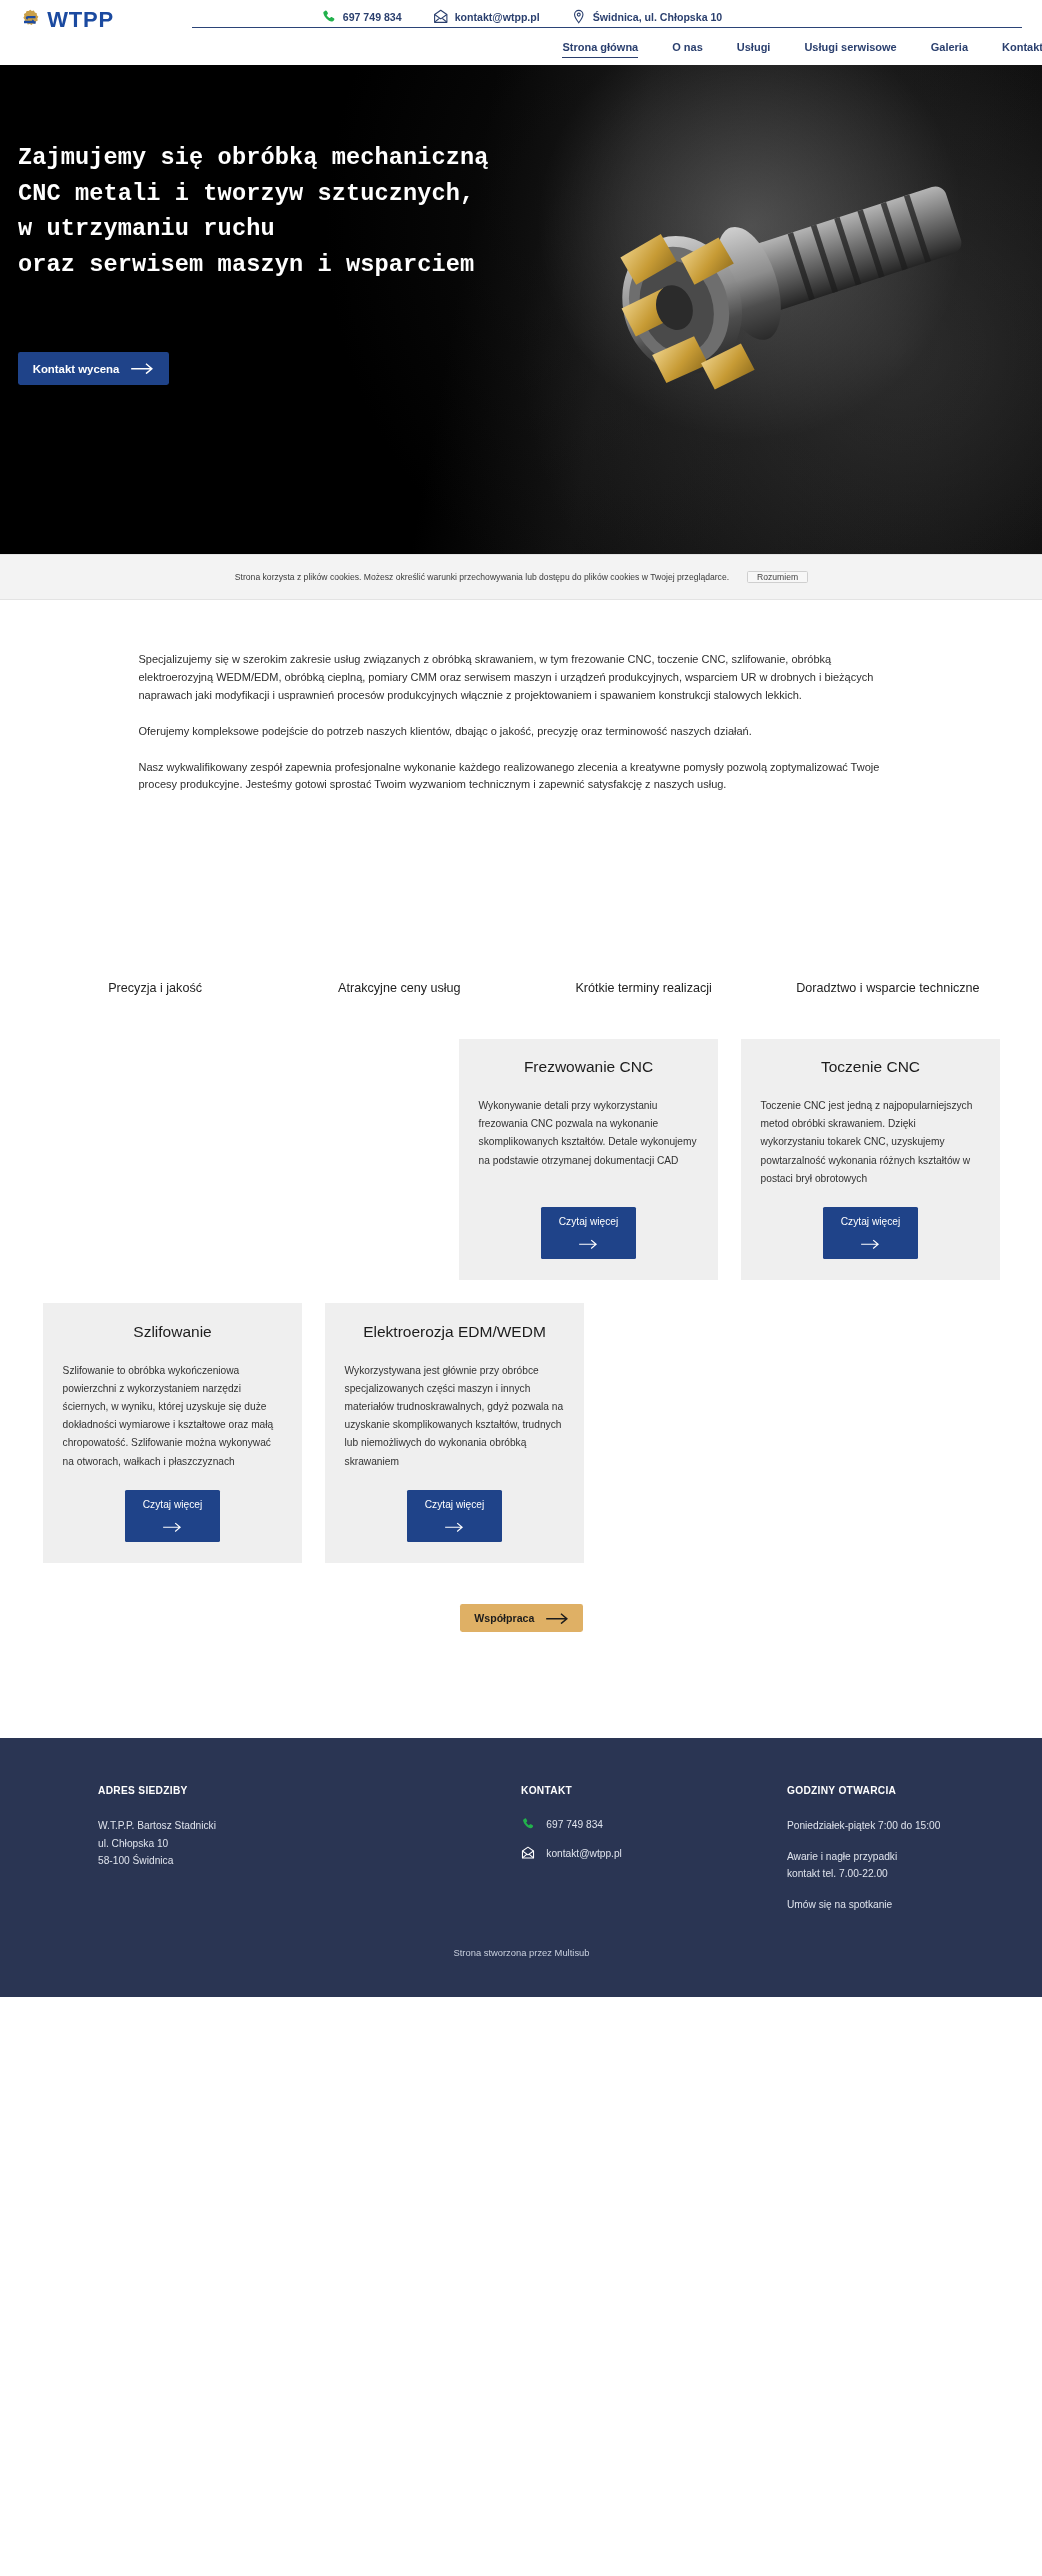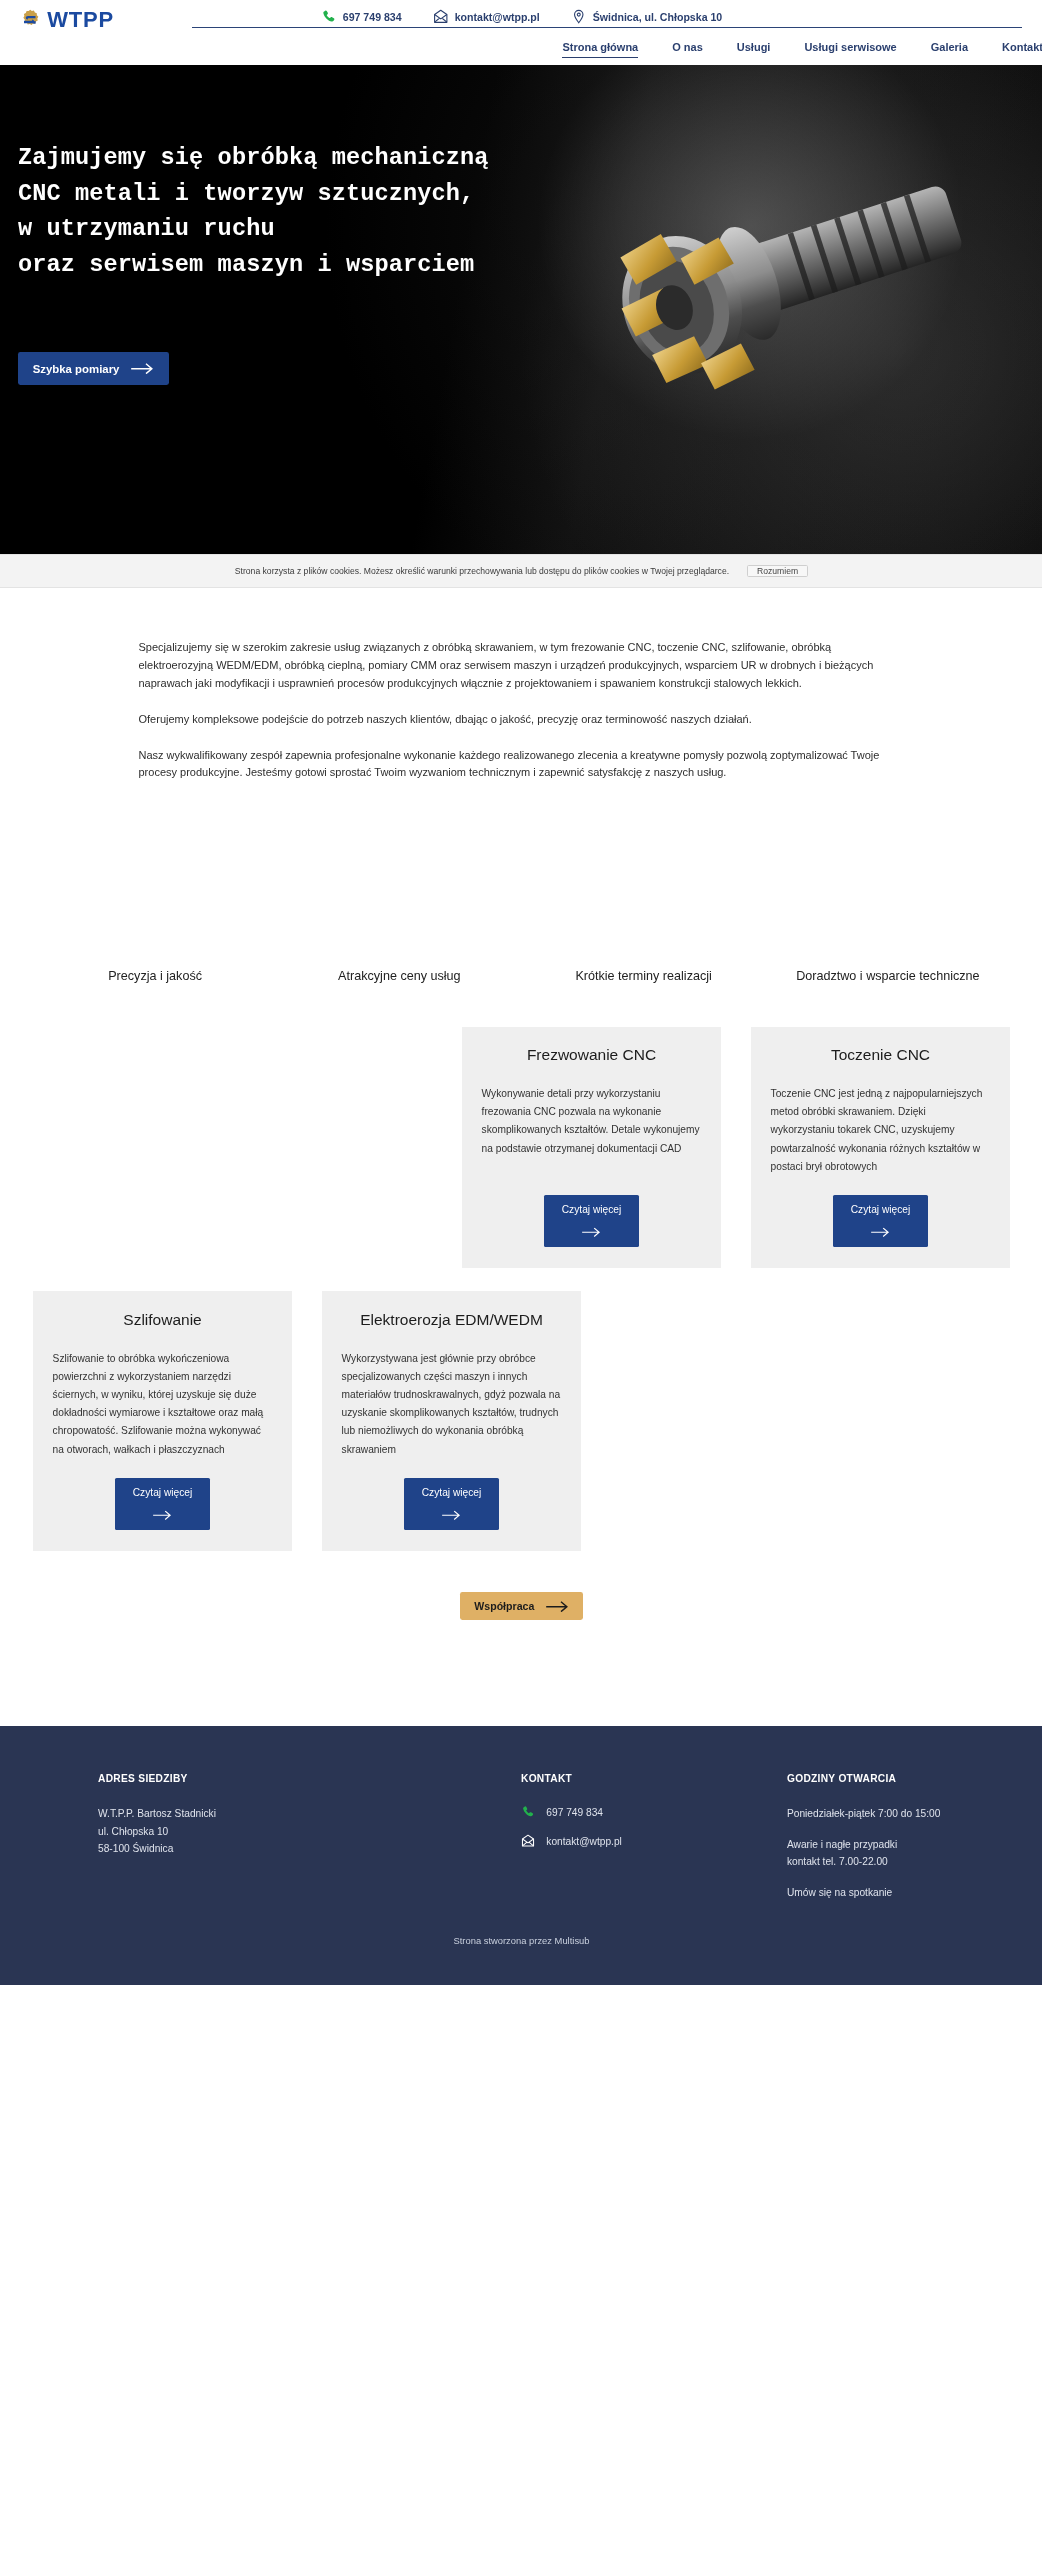--- a/index.html
+++ b/index.html
@@ -129,21 +129,21 @@
     color: #ffffff;
     font-size: 11.4px;
     font-weight: 700;
     padding: 10.6px 14.7px;
     border-radius: 2.4px;
   }
   .btn .arrow { width: 23px; height: 11.4px; display: block; }
 
   
   .cookie-bar {
-    height: 34px;
+    height: 46px;
     background: #f3f3f3;
     border-top: 0.8px solid #e3e3e3;
     border-bottom: 0.8px solid #e3e3e3;
     display: flex;
     align-items: center;
     justify-content: center;
     gap: 18px;
   }
   .cookie-text { font-size: 8.6px; color: #3b3b3b; }
   .cookie-btn {
@@ -185,22 +185,22 @@
   .feature-title {
     font-size: 12.6px;
     color: #222222;
     font-weight: 400;
     line-height: 1.45;
   }
 
   
   .cards-row {
     display: flex;
-    padding: 0 33px;
-    gap: 30px;
+    padding: 0 43px;
+    gap: 23px;
   }
   .cards-row.row1 { margin-top: 41px; justify-content: flex-end; }
   .cards-row.row2 { margin-top: 23px; justify-content: flex-start; }
   .card {
     width: 259px;
     background: #efefef;
     padding: 19.6px 19.6px 21px 19.6px;
     display: flex;
     flex-direction: column;
   }
@@ -392,21 +392,21 @@
     </svg>
   </div>
   <div class="hero-inner">
     <h1 class="hero-title">
       <span class="ln">Zajmujemy się obróbką mechaniczną</span>
       <span class="ln">CNC metali i tworzyw sztucznych,</span>
       <span class="ln">w utrzymaniu ruchu</span>
       <span class="ln">oraz serwisem maszyn i wsparciem</span>
     </h1>
     <button class="btn btn-primary">
-      <span>Szybka pomiary</span>
+      <span>Kontakt wycena</span>
       <span class="arrow">
         <svg viewBox="0 0 28 14" width="23" height="11.4" aria-hidden="true">
           <path d="M1 7h24M19 1.5L25.5 7 19 12.5" fill="none" stroke="#ffffff" stroke-width="1.8" stroke-linecap="square"></path>
         </svg>
       </span>
     </button>
   </div>
 </section>
 
 <div class="cookie-bar">

